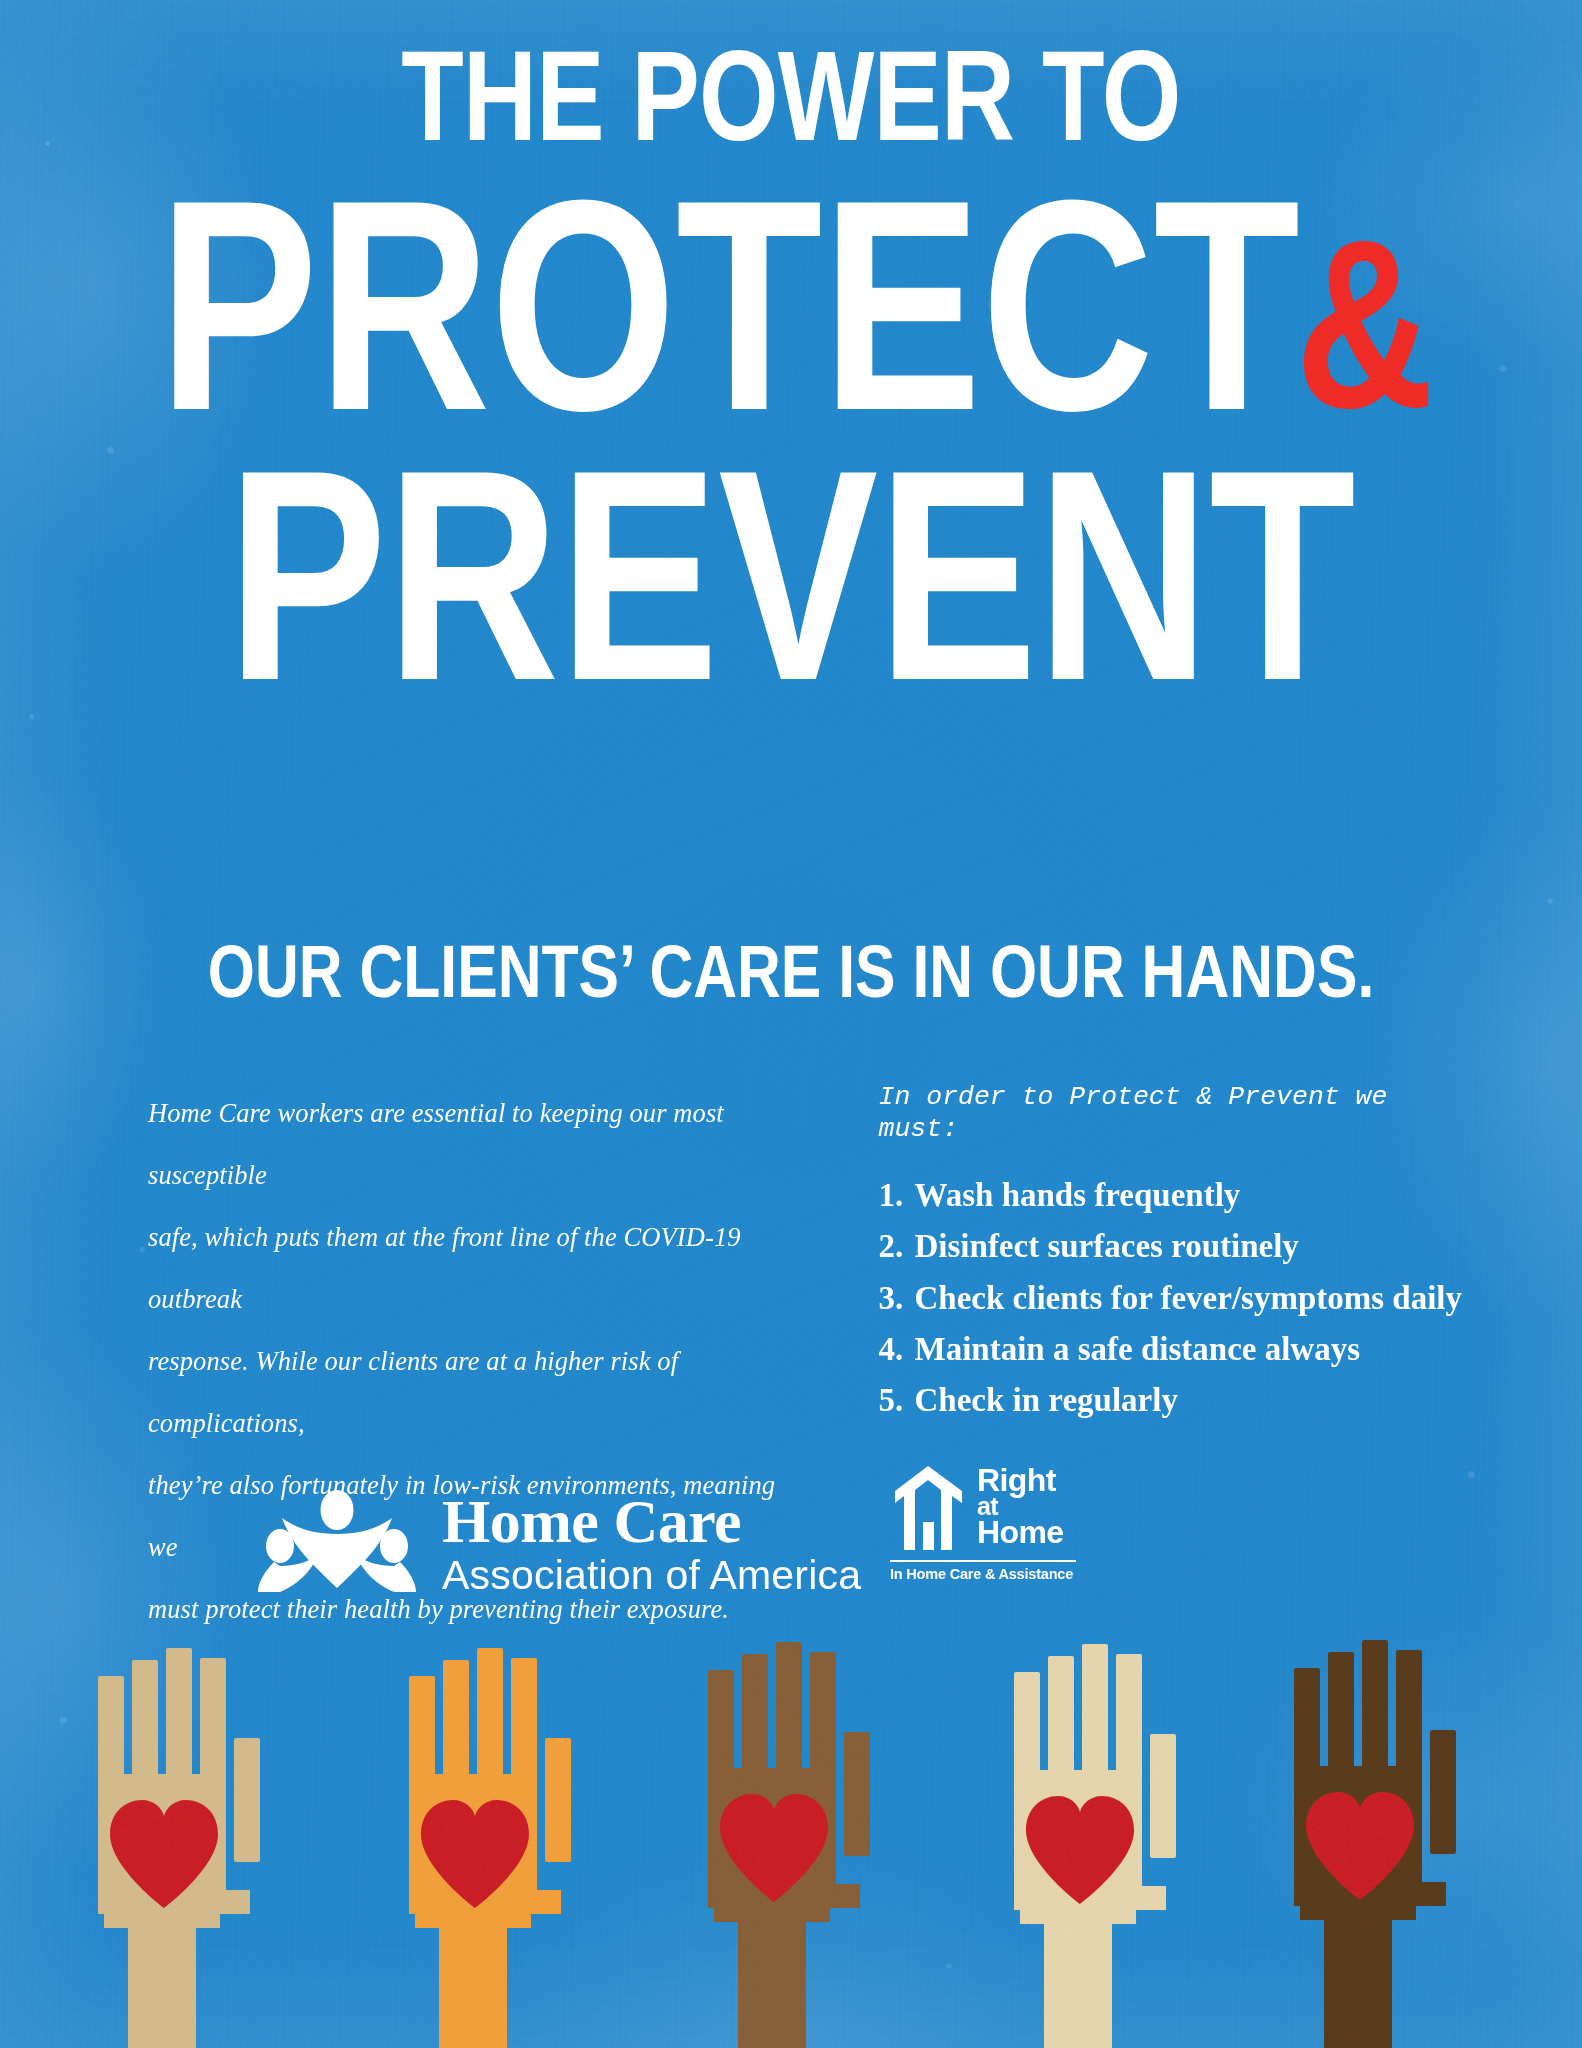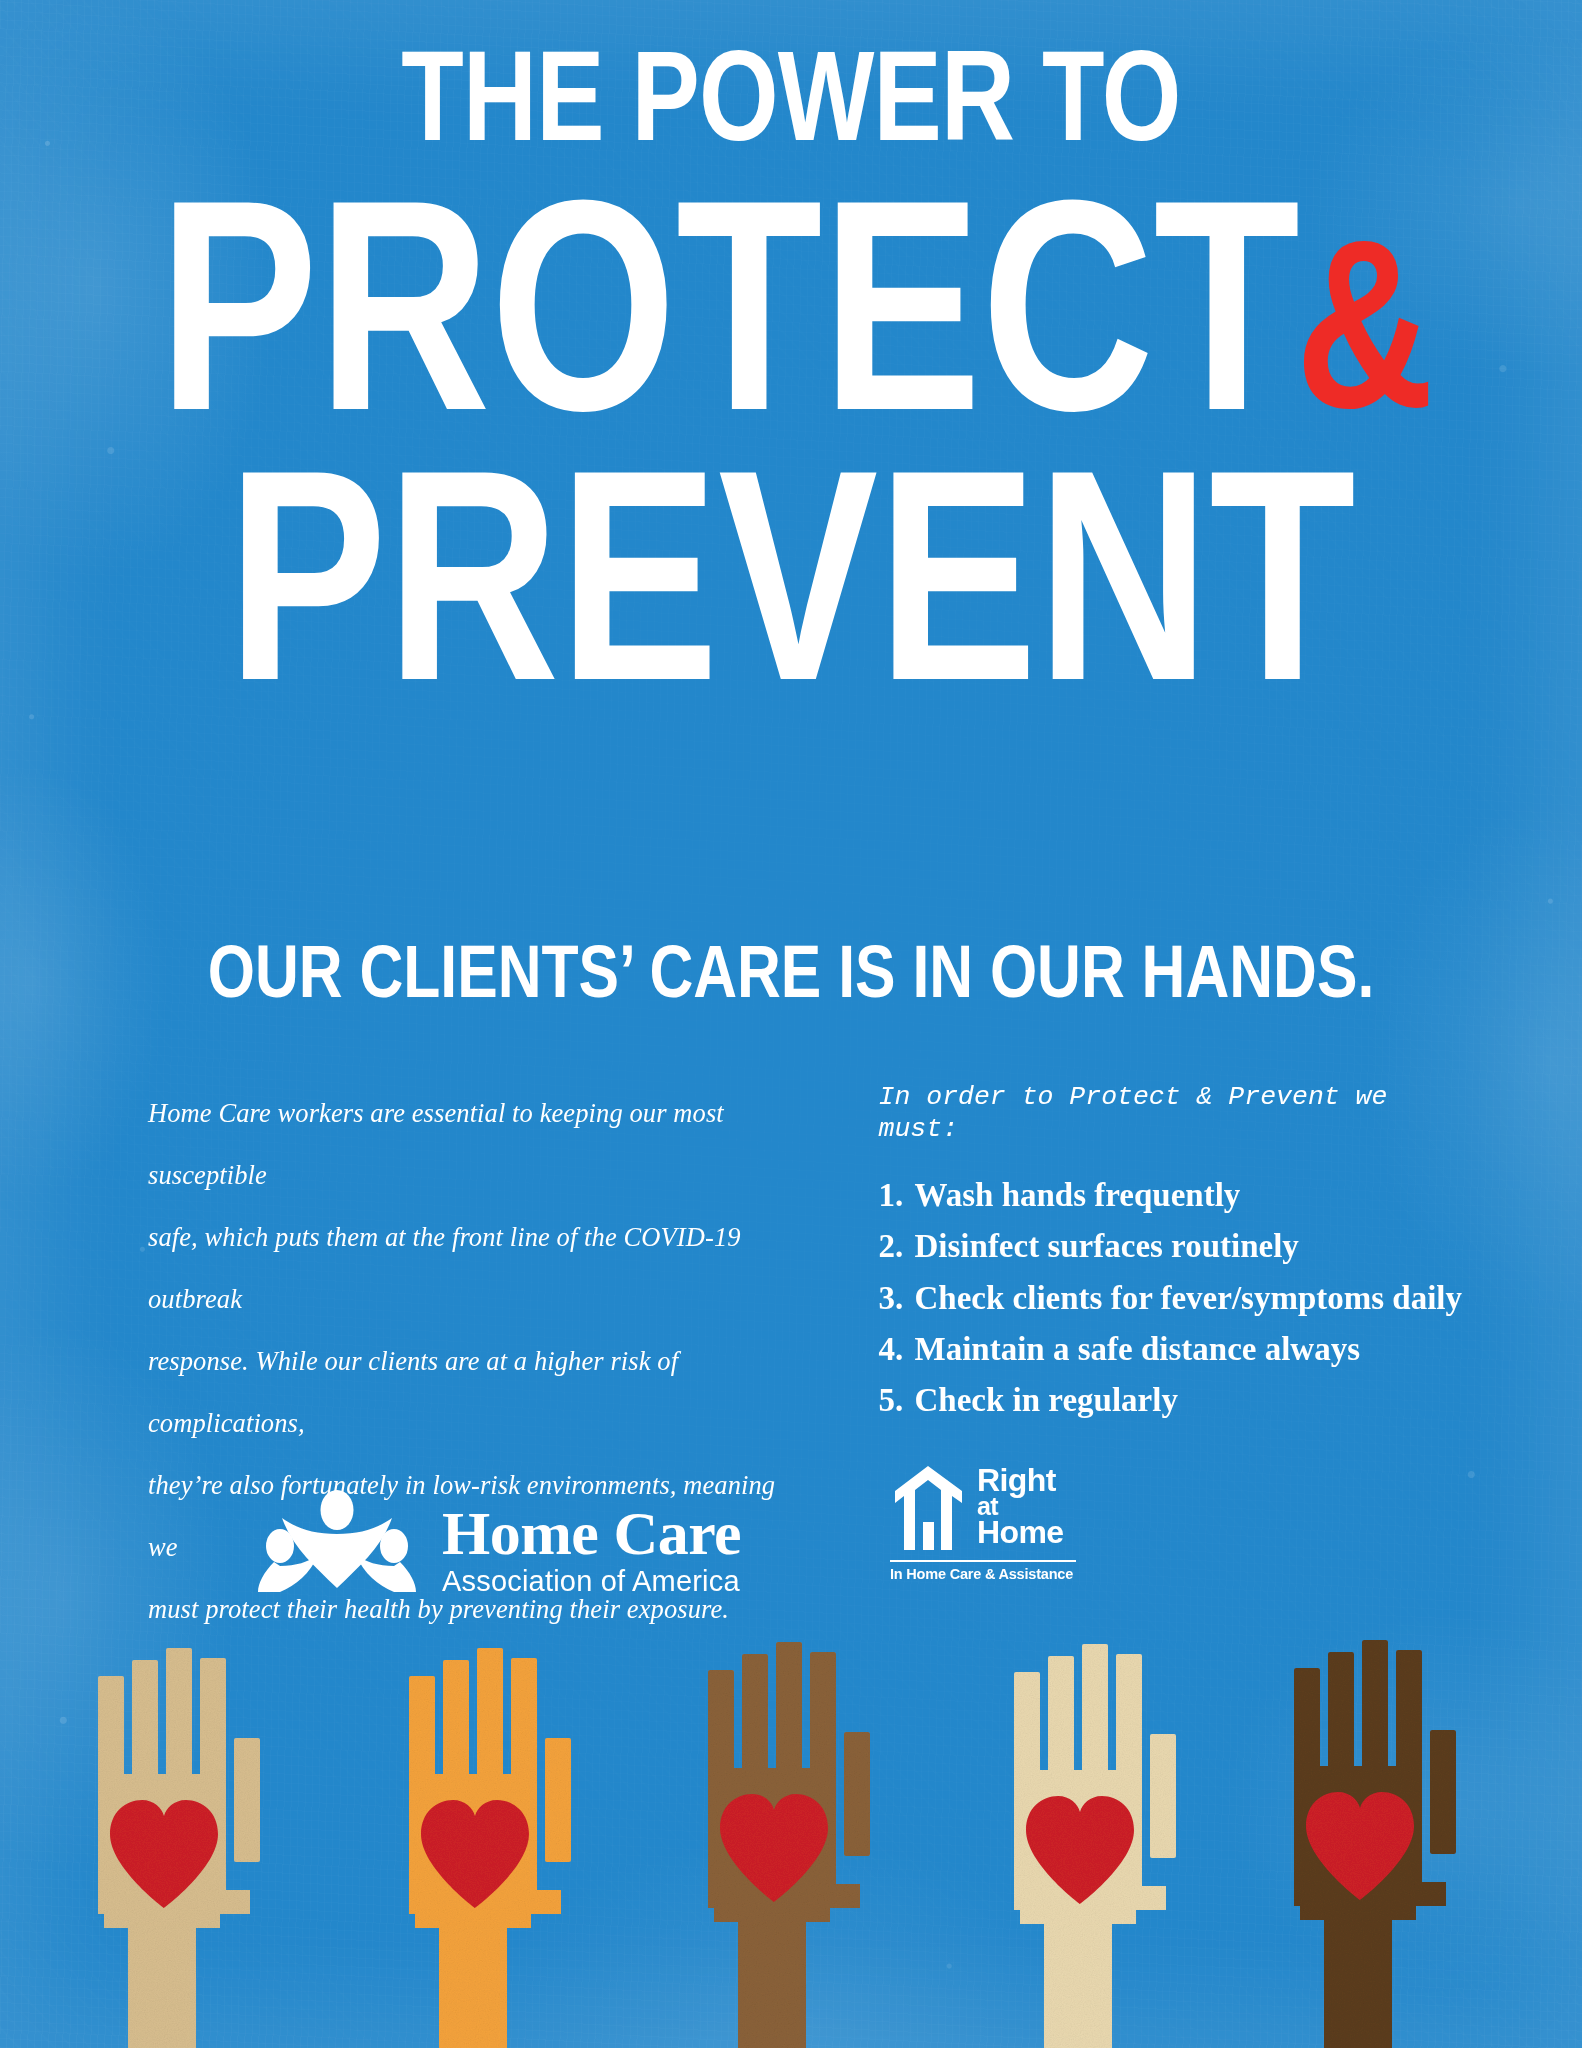--- a/index.html
+++ b/index.html
@@ -177,21 +177,21 @@
     font-family: "Liberation Serif", serif;
     font-weight: 700;
     font-size: 62px;
     letter-spacing: -.5px;
     display: block;
   }
   .hcaoa-t2 {
     color: #fff;
     font-family: "Liberation Sans", sans-serif;
     font-weight: 400;
-    font-size: 29px;
+    font-size: 41px;
     letter-spacing: .2px;
     display: block;
     margin-top: 3px;
   }
   .rah {
     position: absolute;
     left: 890px;
     top: 28px;
     display: flex;
     align-items: flex-start;

